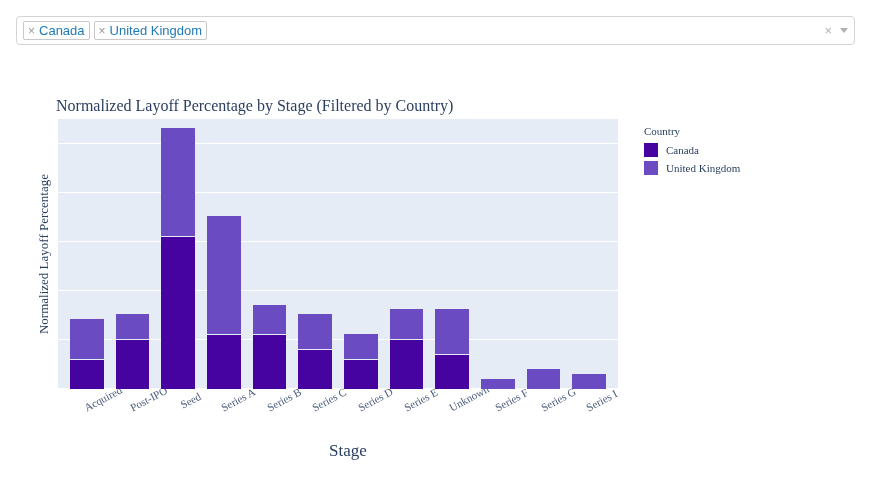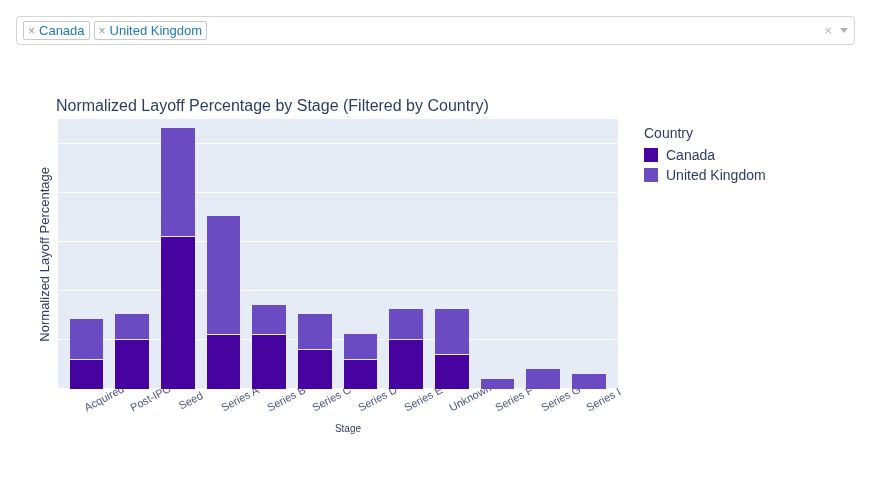--- a/index.html
+++ b/index.html
@@ -43,20 +43,21 @@
     margin-left: auto;
     color: #b0b0b0;
     font-size: 13px;
     display: flex;
     gap: 8px;
     align-items: center;
   }
   .chart-wrap {
     margin-top: 18px;
     padding: 10px 10px 10px 10px;
+    font-family: Liberation Serif, serif;
   }
   .chart-title {
     font-size: 16px;
     color: #2a3f5f;
     margin: 24px 0 4px 30px;
   }
   .plot-row {
     display: flex;
     align-items: flex-start;
   }
@@ -128,28 +129,28 @@
   }
   .xtick {
     flex: 1;
     text-align: center;
     transform: rotate(-28deg);
     transform-origin: top center;
     white-space: nowrap;
     min-width: 0;
   }
   .xlabel {
-    font-size: 10px;
-    color: #2a3f5f;
-    margin-top: 16px;
+    font-size: 17px;
+    color: #2a3f5f;
+    margin-top: 34px;
   }
   .legend {
     margin-left: 16px;
     margin-top: 6px;
-    font-size: 14px;
+    font-size: 11px;
     color: #2a3f5f;
   }
   .legend-title { margin-bottom: 6px; }
   .legend-item {
     display: flex;
     align-items: center;
     gap: 8px;
     margin-bottom: 4px;
     cursor: pointer;
   }

